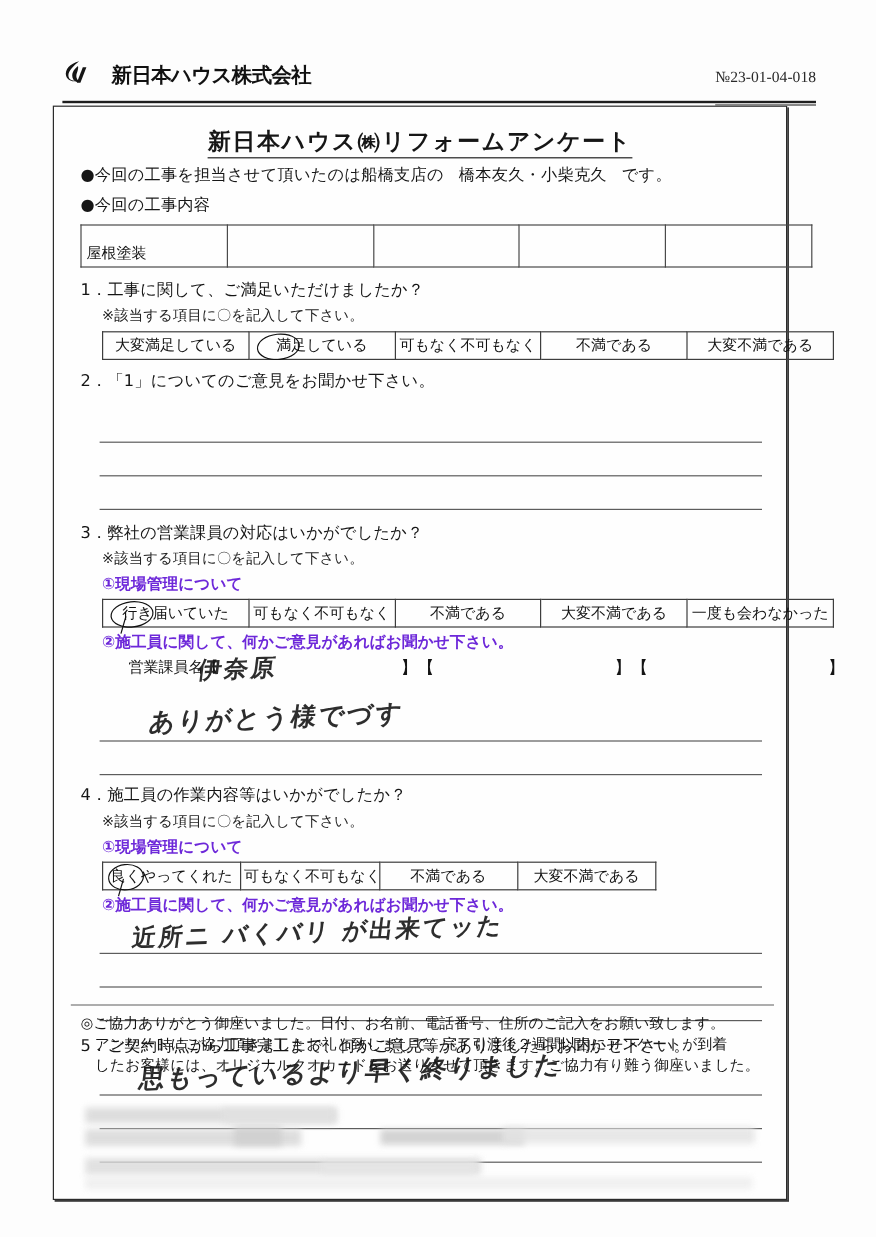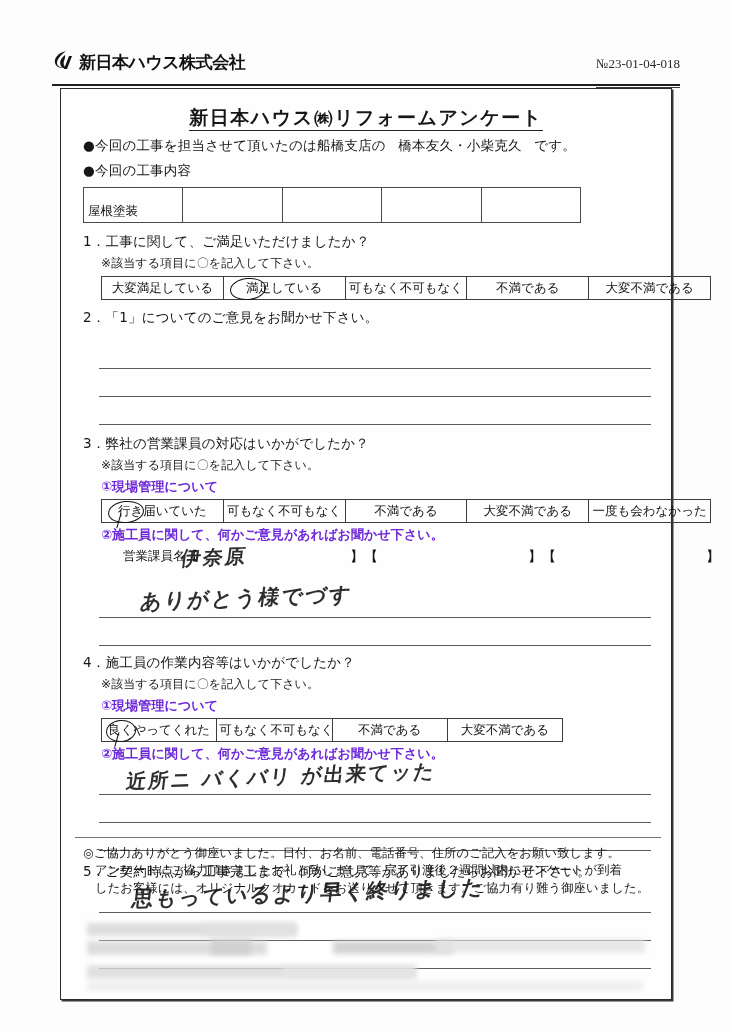--- a/index.html
+++ b/index.html
@@ -29,21 +29,21 @@
     top: 50px;
     width: 628px;
     height: 34px;
   }
   .logo-block {
     position: absolute;
     left: 0;
     top: 0;
     display: flex;
     align-items: center;
-    gap: 5px;
+    gap: 19px;
     justify-content: center;
   }
   .logo-mark {
     width: 22px;
     height: 24px;
     position: relative;
     flex: none;
   }
   .logo-mark svg { display: block; }
   .company-name {
@@ -71,21 +71,21 @@
     left: 52px;
     top: 84px;
     width: 628px;
     height: 2px;
     background: #1f1f1f;
   }
 
   
   .form-box {
     position: absolute;
-    left: 60px;
+    left: 44px;
     top: 88px;
     width: 612px;
     height: 912px;
     border: 1.5px solid #2b2b2b;
     box-shadow: 1.5px 1.5px 0 0 #3a3a3a;
     background: #fefefe;
     box-sizing: border-box;
   }
 
   .form-title {
@@ -121,21 +121,21 @@
     margin-bottom: 7px;
     white-space: nowrap;
   }
   .staff-names {
     padding: 0 8px;
   }
 
   
   .work-table {
     border-collapse: collapse;
-    width: 498px;
+    width: 610px;
     margin-top: 2px;
     margin-bottom: 10px;
     table-layout: fixed;
   }
   .work-table td {
     border: 1px solid #4a4a4a;
     height: 32px;
     vertical-align: bottom;
     padding: 0 3px 2px 4px;
     font-family: "DejaVu Sans", sans-serif;

